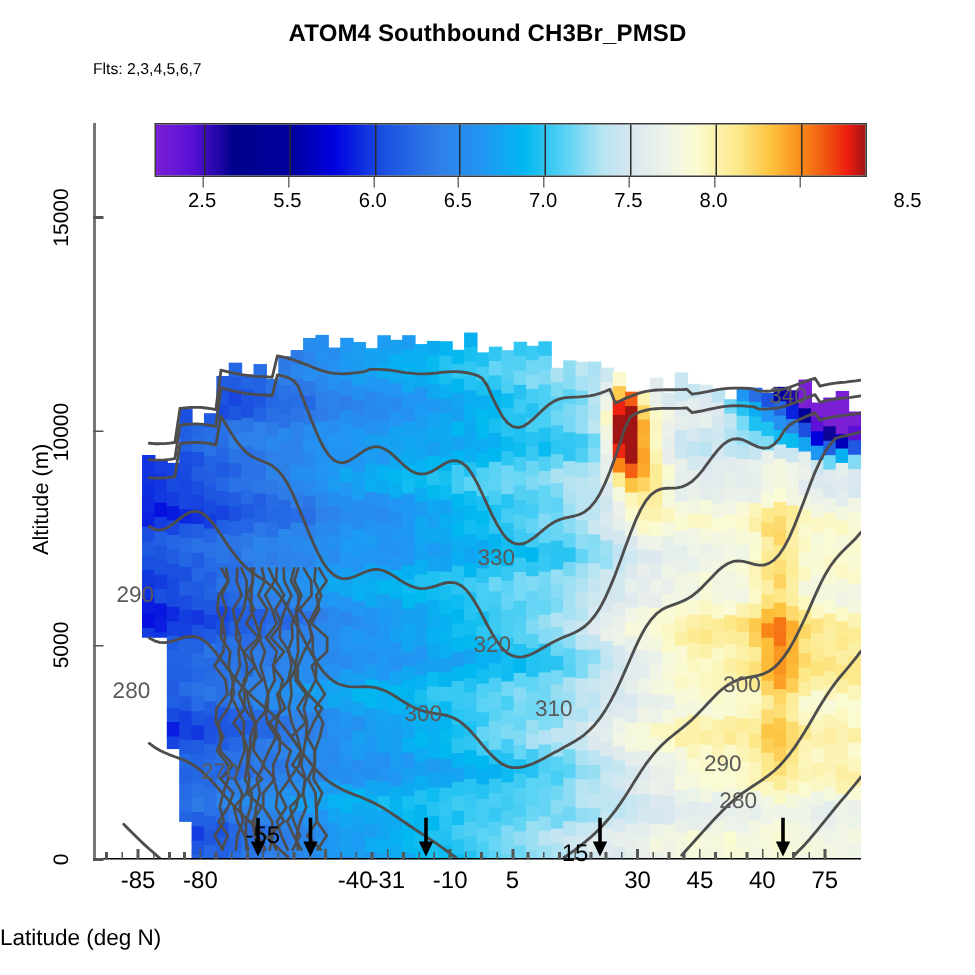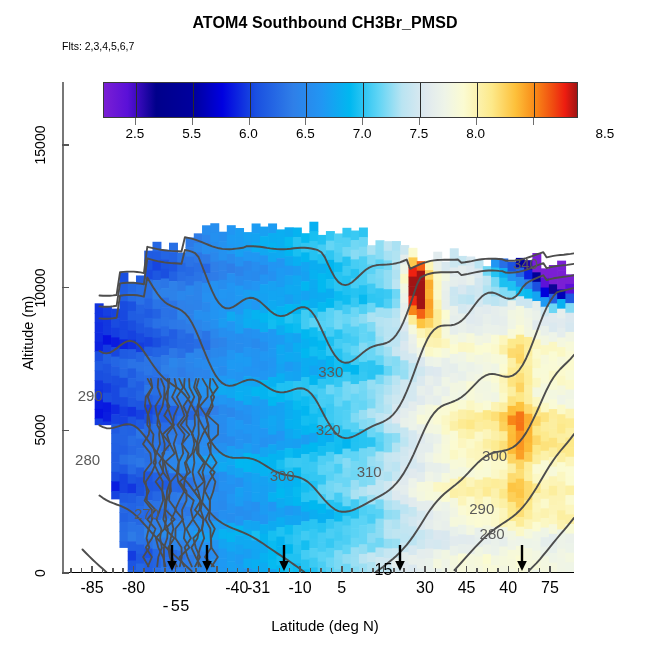--- a/index.html
+++ b/index.html
@@ -72,21 +72,21 @@
     transform:rotate(-90deg); transform-origin:left top;
   }
 
   
   .xtick{ position:absolute; width:1.5px; background:#555; }
   .xlab{
     position:absolute; font-size:16px; color:#000; white-space:nowrap;
     transform:translateX(-50%);
   }
   .xtitle{
-    position:absolute; left:0; width:650px; text-align:center;
+    position:absolute; left:0; width:650px; text-align:left;
     font-size:15px; color:#000;
   }
   .marker{ position:absolute; }
 </style>
 </head>
 <body>
 
 <div id="root">
 
   <div class="title">ATOM4 Southbound CH3Br_PMSD</div>
@@ -2197,21 +2197,21 @@
 
   <div id="ylabels">
       <div class="ylab" style="left: 40px; top: 573px; transform: translate(-50%, -50%) rotate(-90deg); position: absolute;">0</div>
       <div class="ylab" style="left: 40px; top: 430.267px; transform: translate(-50%, -50%) rotate(-90deg); position: absolute;">5000</div>
       <div class="ylab" style="left: 40px; top: 287.535px; transform: translate(-50%, -50%) rotate(-90deg); position: absolute;">10000</div>
       <div class="ylab" style="left: 40px; top: 144.802px; transform: translate(-50%, -50%) rotate(-90deg); position: absolute;">15000</div>
     </div>
   <div id="xlabels">
       <div class="xlab" style="left: 92px; top: 579px;">-85</div>
       <div class="xlab" style="left: 133.6px; top: 579px;">-80</div>
-      <div class="xlab" style="left: 175.2px; top: 598px; font-family: Liberation Mono, monospace;">-55</div>
+      <div class="xlab" style="left: 175.2px; top: 549px;">-55</div>
       <div class="xlab" style="left: 216.8px; top: 579px; margin-left: 20px;">-40</div>
       <div class="xlab" style="left: 258.5px; top: 579px;">-31</div>
       <div class="xlab" style="left: 300.1px; top: 579px;">-10</div>
       <div class="xlab" style="left: 341.7px; top: 579px;">5</div>
       <div class="xlab" style="left: 383.4px; top: 561px;">15</div>
       <div class="xlab" style="left: 425px; top: 579px;">30</div>
       <div class="xlab" style="left: 466.6px; top: 579px;">45</div>
       <div class="xlab" style="left: 508.2px; top: 579px;">40</div>
       <div class="xlab" style="left: 549.9px; top: 579px;">75</div>
     </div>

